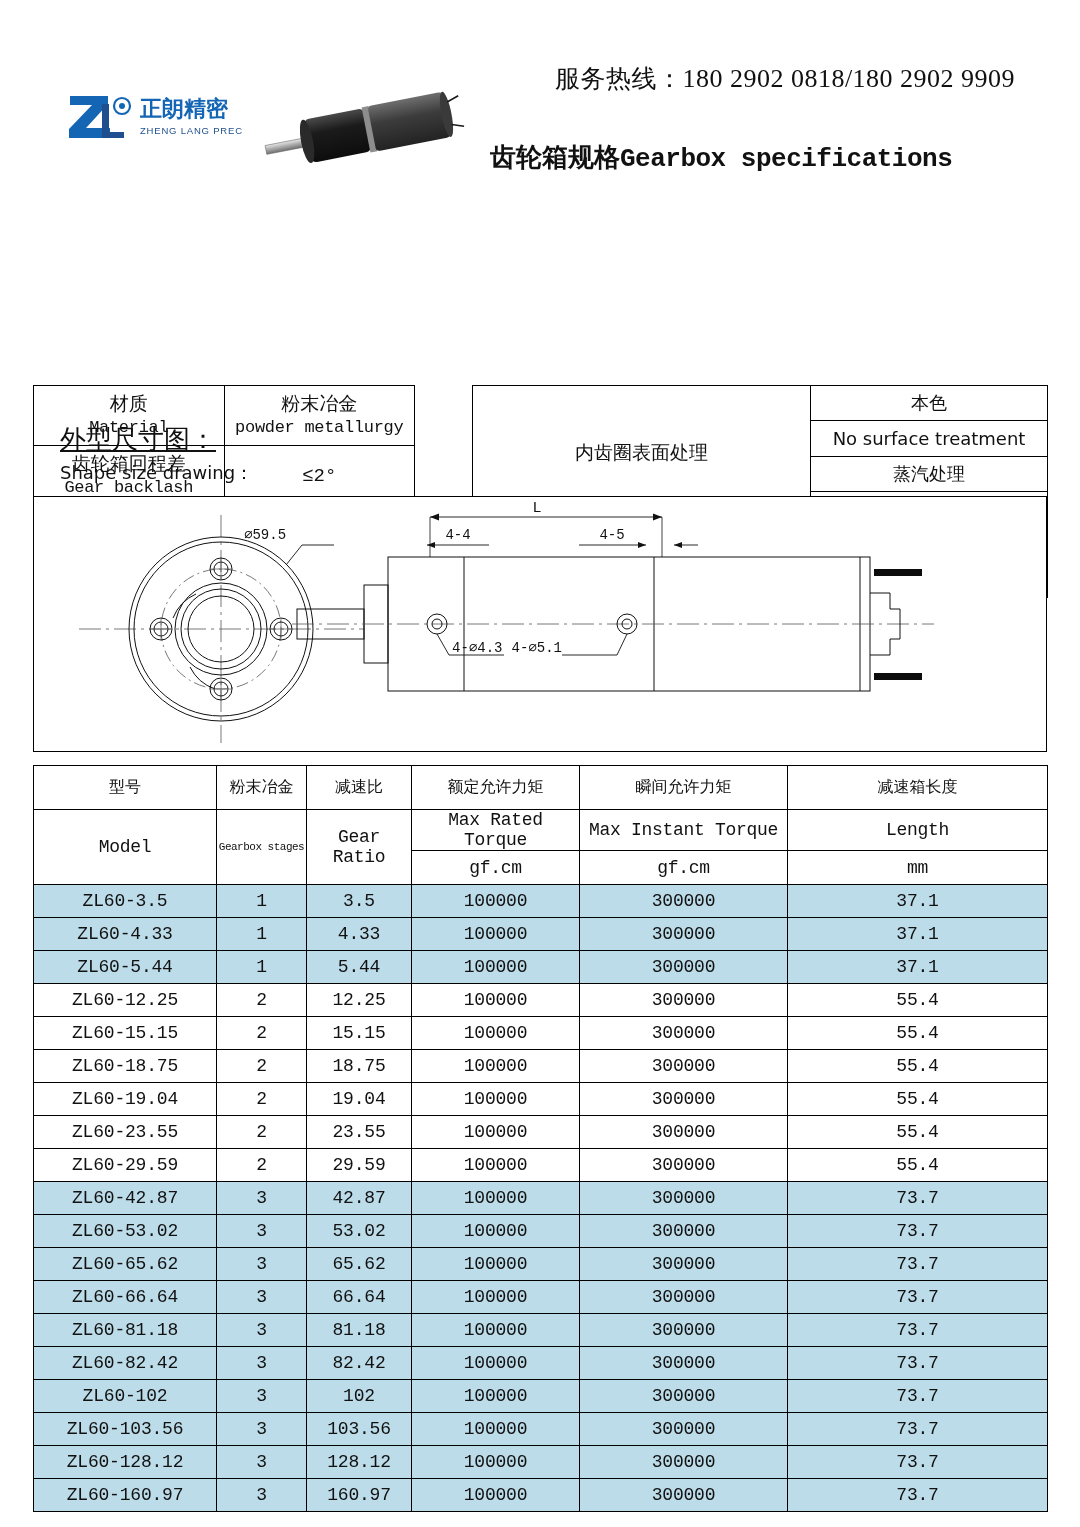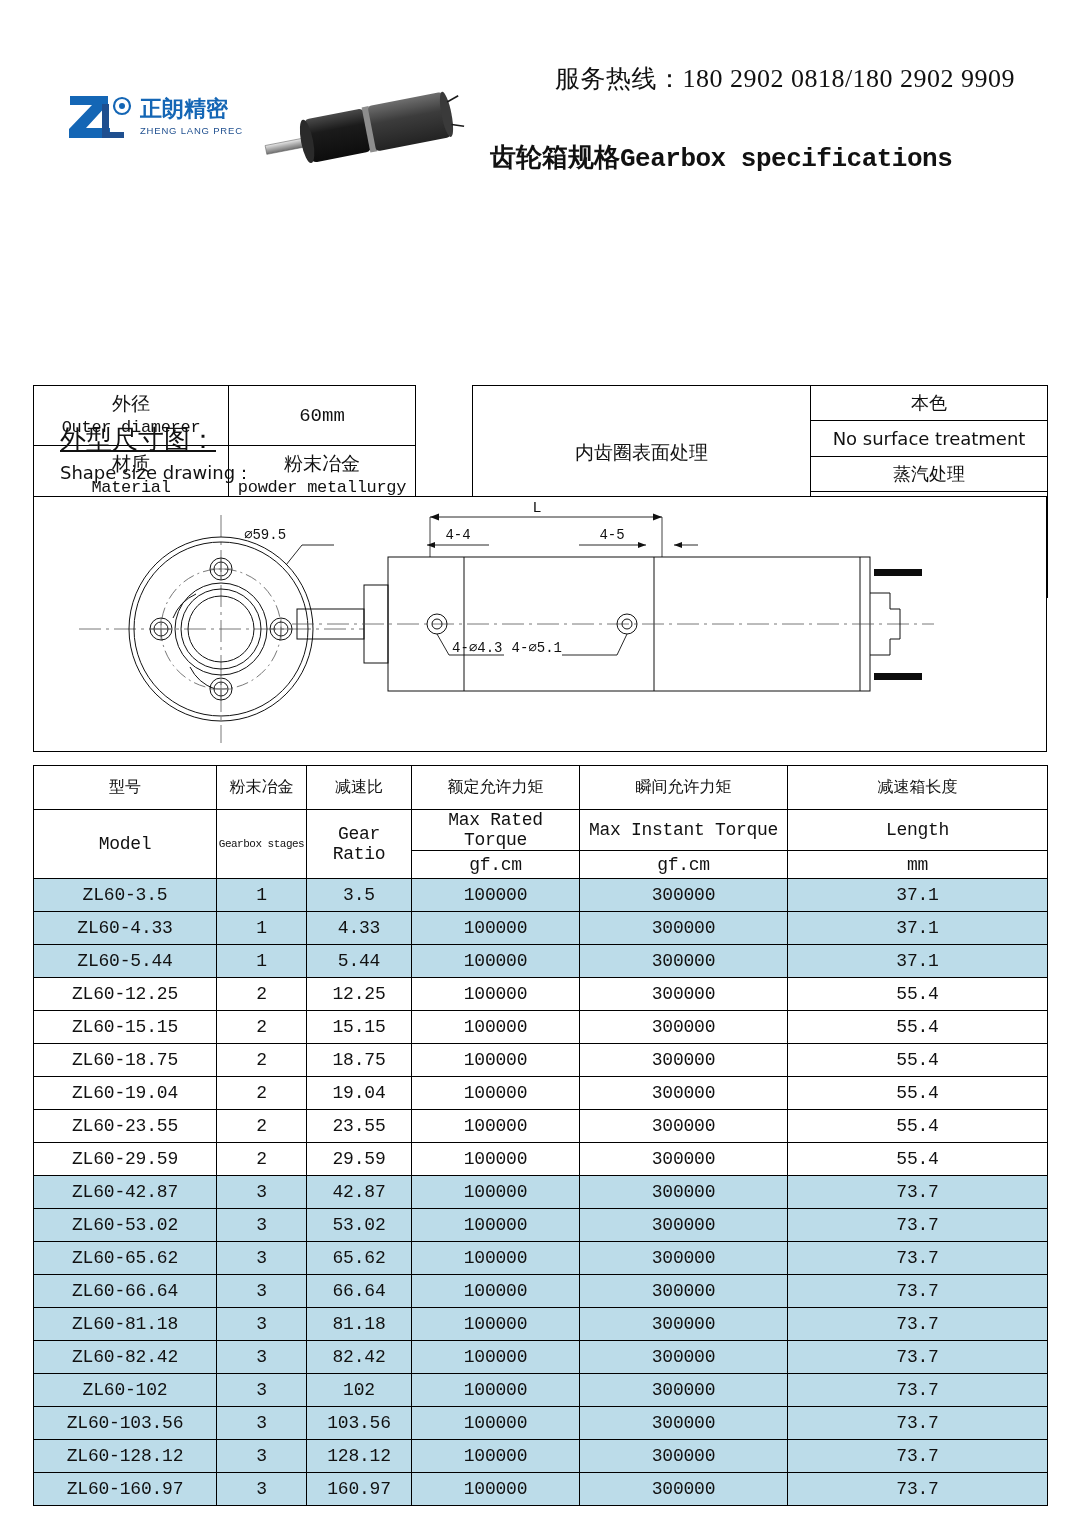--- a/index.html
+++ b/index.html
@@ -76,21 +76,21 @@
   .main-table td, .main-table th {
     border:1.5px solid #000;
     text-align:center; vertical-align:middle;
     padding:0;
   }
   .mt-cn { font-family:"DejaVu Sans", sans-serif; font-size:16px; }
   .mt-en { font-family:"Liberation Mono", monospace; font-size:18px; letter-spacing:-0.3px; }
   .mt-en-tiny { font-family:"Liberation Mono", monospace; font-size:11px; letter-spacing:-0.5px; }
   .hdr-cn td { height:44px; }
   .hdr-en td { height:34px; }
-  .hdr-unit td { height:28px; }
+  .hdr-unit td { height:34px; }
   .main-table tbody.rows td { height:33px; font-family:"Liberation Mono", monospace; font-size:18px; letter-spacing:-0.2px; }
   tr.hl td { background:#bcdce9; }
 
   .c-model { width:183px; }
   .c-stages { width:90px; }
   .c-ratio { width:105px; }
   .c-rated { width:168px; }
   .c-instant { width:208px; }
   .c-length { width:260px; }
 </style>
@@ -158,29 +158,20 @@
 
     <div class="doc-title">
       <span class="cn">齿轮箱规格</span><span class="en">Gearbox specifications</span>
     </div>
   </div>
 
   <div class="spec-wrap">
 
     <table class="spec spec-left">
       <tbody>
-          <tr>
-        <td class="cell2" style="width:195px">
-          <span class="cn-line">外径</span>
-          <span class="en-line">Outer diamerer</span>
-        </td>
-        <td style="width:187px">
-          <span class="val-mono">60mm</span>
-        </td>
-      </tr>
       <tr>
         <td class="cell2">
           <span class="cn-line">材质</span>
           <span class="en-line">Material</span>
         </td>
         <td class="cell2">
           <span class="cn-line">粉末冶金</span>
           <span class="en-line">powder metallurgy</span>
         </td>
       </tr>

